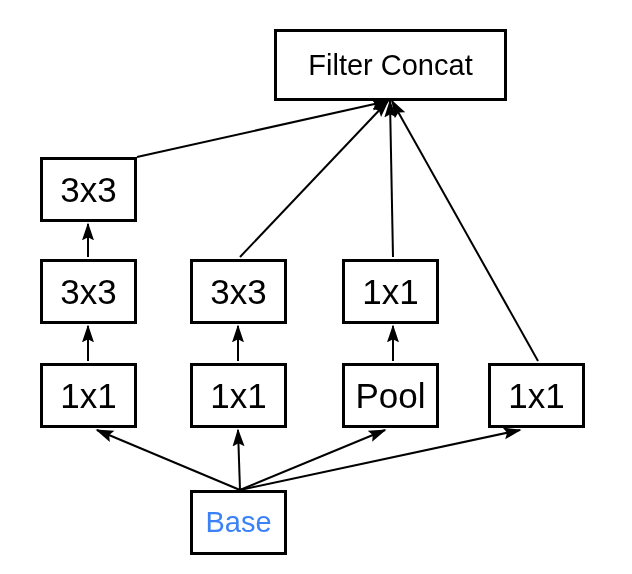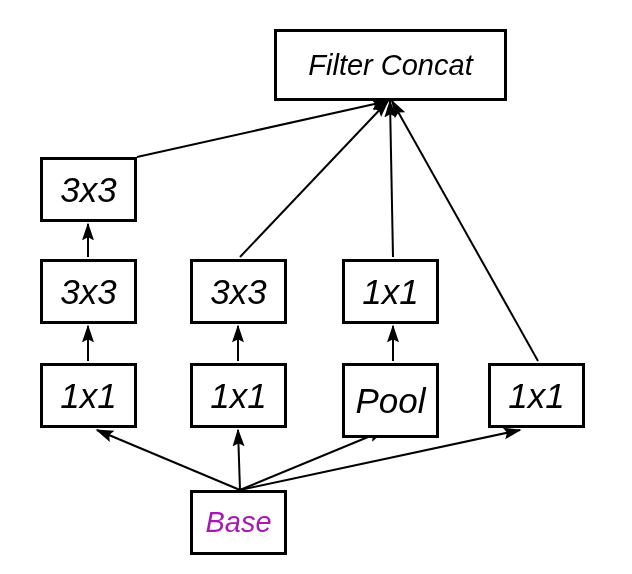--- a/index.html
+++ b/index.html
@@ -25,21 +25,20 @@
   }
   .node {
     position: absolute;
     box-sizing: border-box;
     background: #ffffff;
     border: 3px solid #000000;
     display: flex;
     align-items: center;
     justify-content: center;
     z-index: 2;
-    font-style: italic;
   }
   .node-label {
     color: #000000;
     font-family: "Liberation Sans", sans-serif;
     font-size: 35px;
     line-height: 1;
     letter-spacing: 0px;
     white-space: nowrap;
     user-select: none;
   }
@@ -87,23 +86,23 @@
       </div>
       <div class="node" style="left: 190px; top: 259px; width: 97px; height: 65px; background: rgb(255, 255, 255); border-color: rgb(0, 0, 0);">
         <span class="node-label" style="color: rgb(0, 0, 0);">3x3</span>
       </div>
       <div class="node" style="left: 190px; top: 363px; width: 97px; height: 65px; background: rgb(255, 255, 255); border-color: rgb(0, 0, 0);">
         <span class="node-label" style="color: rgb(0, 0, 0);">1x1</span>
       </div>
       <div class="node" style="left: 342px; top: 259px; width: 97px; height: 65px; background: rgb(255, 255, 255); border-color: rgb(0, 0, 0);">
         <span class="node-label" style="color: rgb(0, 0, 0);">1x1</span>
       </div>
-      <div class="node" style="left: 342px; top: 363px; width: 97px; height: 75px; background: rgb(255, 255, 255); border-color: rgb(0, 0, 0);">
+      <div class="node" style="left: 342px; top: 363px; width: 97px; height: 65px; background: rgb(255, 255, 255); border-color: rgb(0, 0, 0);">
         <span class="node-label" style="color: rgb(0, 0, 0);">Pool</span>
       </div>
       <div class="node" style="left: 488px; top: 363px; width: 97px; height: 65px; background: rgb(255, 255, 255); border-color: rgb(0, 0, 0);">
         <span class="node-label" style="color: rgb(0, 0, 0);">1x1</span>
       </div>
       <div class="node" style="left: 190px; top: 490px; width: 97px; height: 65px; background: rgb(255, 255, 255); border-color: rgb(0, 0, 0);">
-        <span class="node-label big" style="color: #a21caf;">Base</span>
+        <span class="node-label big" style="color: #3b82f6;">Base</span>
       </div>
     </div>
 </div>
 
 </body></html>

